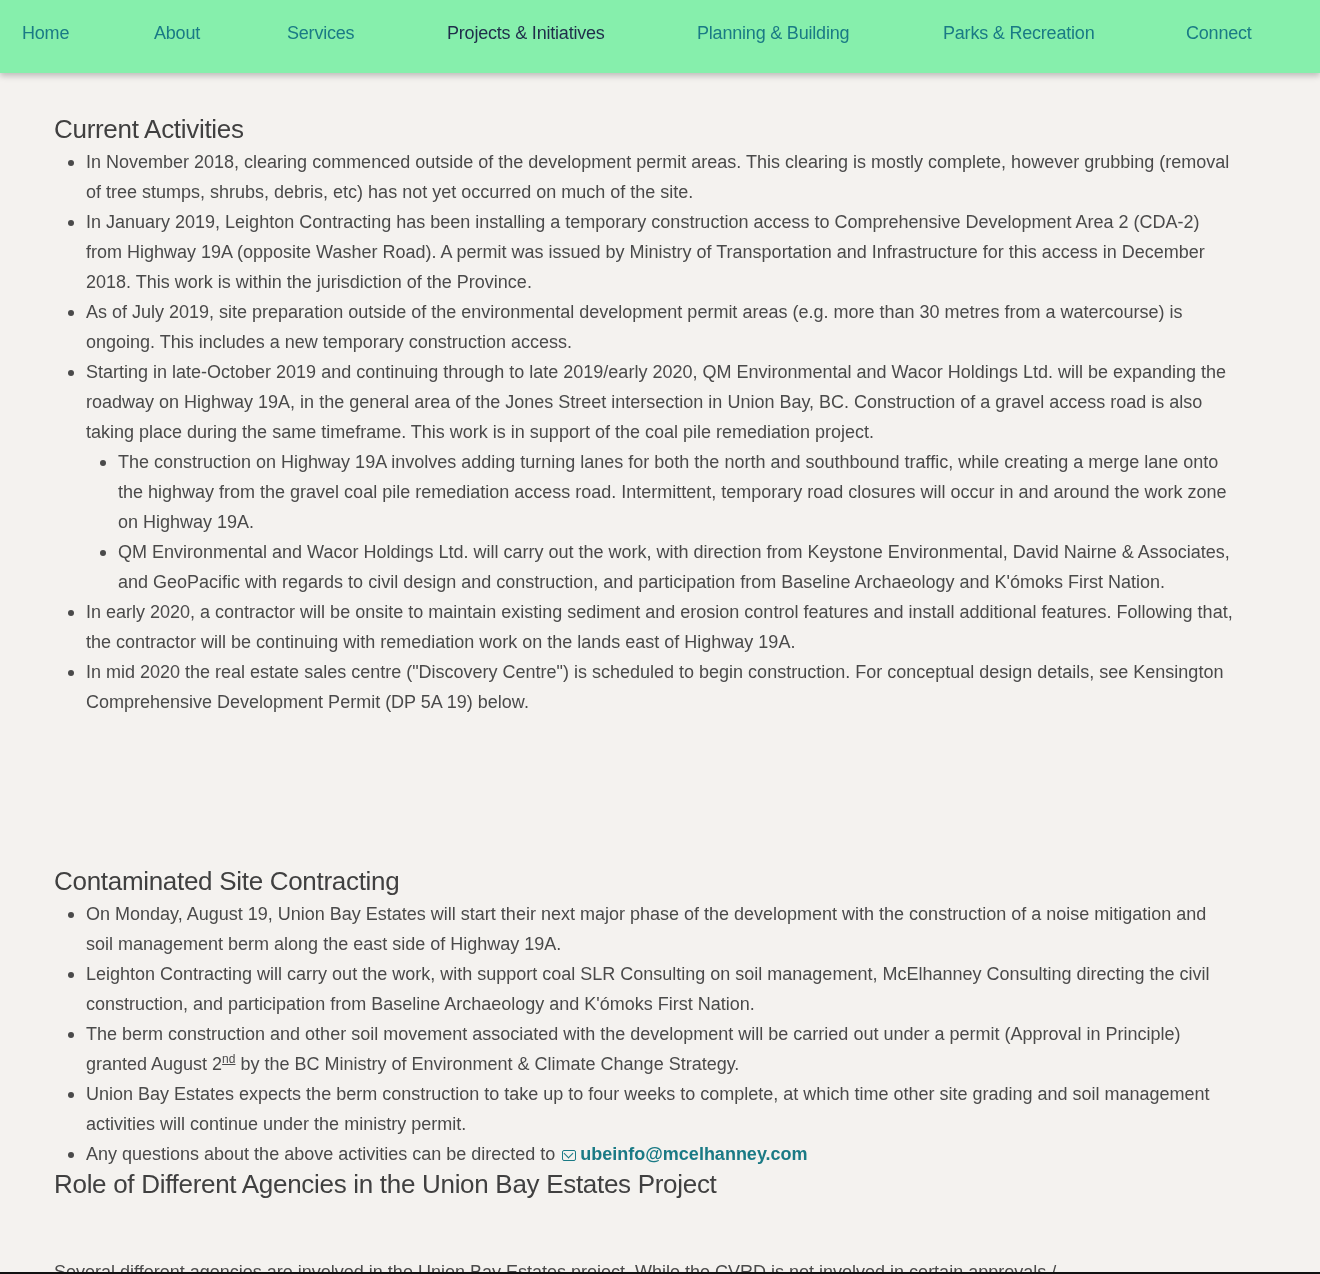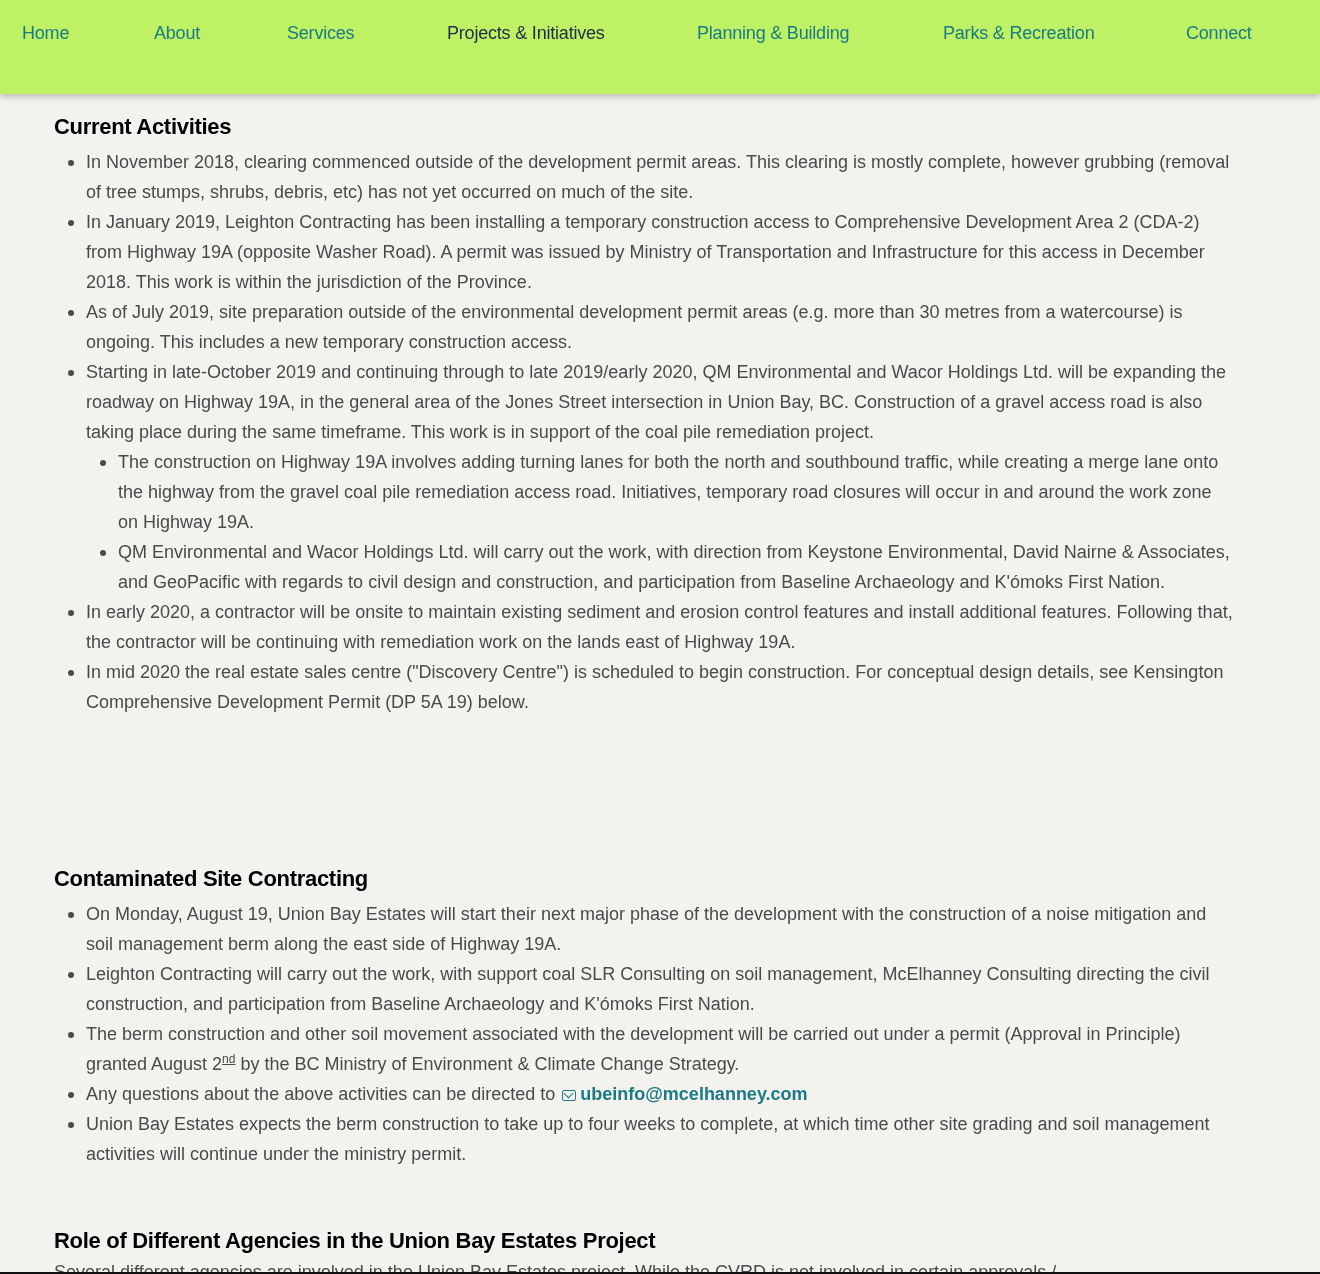--- a/index.html
+++ b/index.html
@@ -14,22 +14,22 @@
     .page {
       position: relative;
       width: 1320px;
       height: 1274px;
       overflow: hidden;
     }
     .navbar {
       position: absolute;
       top: 0; left: 0;
       width: 1320px;
-      height: 94px;
-      background: #bef264;
+      height: 73px;
+      background: #86efac;
       box-shadow: 0 3px 6px rgba(0,0,0,0.22);
       z-index: 10;
       text-decoration: underline;
     }
     .nav-item {
       position: absolute;
       top: 23px;
       font-size: 18px;
       color: #1a7a85;
       text-decoration: none;
@@ -47,23 +47,23 @@
       top: 58px;
       left: 0;
       font-size: 17px;
       font-weight: bold;
       color: #1a7a85;
     }
     .prev-link .dot { color: #4a4a4a; font-weight: normal; }
     h2 {
       position: absolute;
       left: 0;
-      font-size: 22px;
-      font-weight: bold;
-      color: #000000;
+      font-size: 26px;
+      font-weight: normal;
+      color: #404040;
       letter-spacing: -0.3px;
       white-space: nowrap;
     }
     ul.list {
       position: absolute;
       left: 0;
       width: 1180px;
       list-style: none;
     }
     ul.list > li {
@@ -164,37 +164,37 @@
 
     <h2 style="top:114px">Current Activities</h2>
 
     <ul class="list" style="top:147px">
       <li>In November 2018, clearing commenced outside of the development permit areas. This clearing is mostly complete, however grubbing (removal of tree stumps, shrubs, debris, etc) has not yet occurred on much of the site.</li>
       <li>In January 2019, Leighton Contracting has been installing a temporary construction access to Comprehensive Development Area 2 (CDA-2) from Highway 19A (opposite Washer Road). A permit was issued by Ministry of Transportation and Infrastructure for this access in December 2018. This work is within the jurisdiction of the Province.</li>
       <li>As of July 2019, site preparation outside of the environmental development permit areas (e.g. more than 30 metres from a watercourse) is ongoing. This includes a new temporary construction access.</li>
       <li>
         <span>Starting in late-October 2019 and continuing through to late 2019/early 2020, QM Environmental and Wacor Holdings Ltd. will be expanding the roadway on Highway 19A, in the general area of the Jones Street intersection in Union Bay, BC. Construction of a gravel access road is also taking place during the same timeframe. This work is in support of the coal pile remediation project.</span>
         <ul class="sub">
-          <li>The construction on Highway 19A involves adding turning lanes for both the north and southbound traffic, while creating a merge lane onto the highway from the gravel coal pile remediation access road. Initiatives, temporary road closures will occur in and around the work zone on Highway 19A.</li>
+          <li>The construction on Highway 19A involves adding turning lanes for both the north and southbound traffic, while creating a merge lane onto the highway from the gravel coal pile remediation access road. Intermittent, temporary road closures will occur in and around the work zone on Highway 19A.</li>
           <li>QM Environmental and Wacor Holdings Ltd. will carry out the work, with direction from Keystone Environmental, David Nairne &amp; Associates, and GeoPacific with regards to civil design and construction, and participation from Baseline Archaeology and K'ómoks First Nation.</li>
         </ul>
       </li>
       <li>In early 2020, a contractor will be onsite to maintain existing sediment and erosion control features and install additional features. Following that, the contractor will be continuing with remediation work on the lands east of Highway 19A.</li>
       <li>In mid 2020 the real estate sales centre ("Discovery Centre") is scheduled to begin construction. For conceptual design details, see Kensington Comprehensive Development Permit (DP 5A 19) below.</li>
     </ul>
 
     <h2 style="top:866px">Contaminated Site Contracting</h2>
 
     <ul class="list" style="top:899px">
       <li>On Monday, August 19, Union Bay Estates will start their next major phase of the development with the construction of a noise mitigation and soil management berm along the east side of Highway 19A.</li>
       <li>Leighton Contracting will carry out the work, with support coal SLR Consulting on soil management, McElhanney Consulting directing the civil construction, and participation from Baseline Archaeology and K'ómoks First Nation.</li>
       <li><span>The berm construction and other soil movement associated with the development will be carried out under a permit (Approval in Principle) granted August 2</span><sup>nd</sup><span> by the BC Ministry of Environment &amp; Climate Change Strategy.</span></li>
+      <li>Union Bay Estates expects the berm construction to take up to four weeks to complete, at which time other site grading and soil management activities will continue under the ministry permit.</li>
       <li><span>Any questions about the above activities can be directed to </span><a class="email-link"><span class="mail-icon"></span><span>ubeinfo@mcelhanney.com</span></a></li>
-      <li>Union Bay Estates expects the berm construction to take up to four weeks to complete, at which time other site grading and soil management activities will continue under the ministry permit.</li>
     </ul>
 
-    <h2 style="top:1228px">Role of Different Agencies in the Union Bay Estates Project</h2>
+    <h2 style="top:1169px">Role of Different Agencies in the Union Bay Estates Project</h2>
 
     <div class="cutoff">Several different agencies are involved in the Union Bay Estates project. While the CVRD is not involved in certain approvals / ...</div>
   </div>
 
   <div class="bottom-bar"></div>
 </div>
 
 </body></html>

